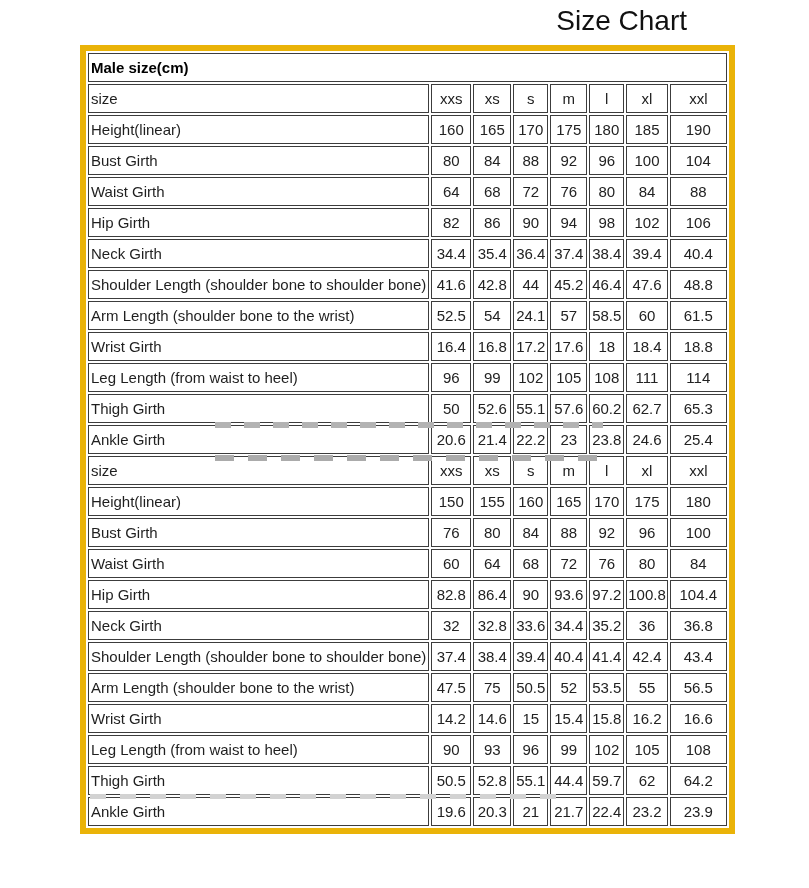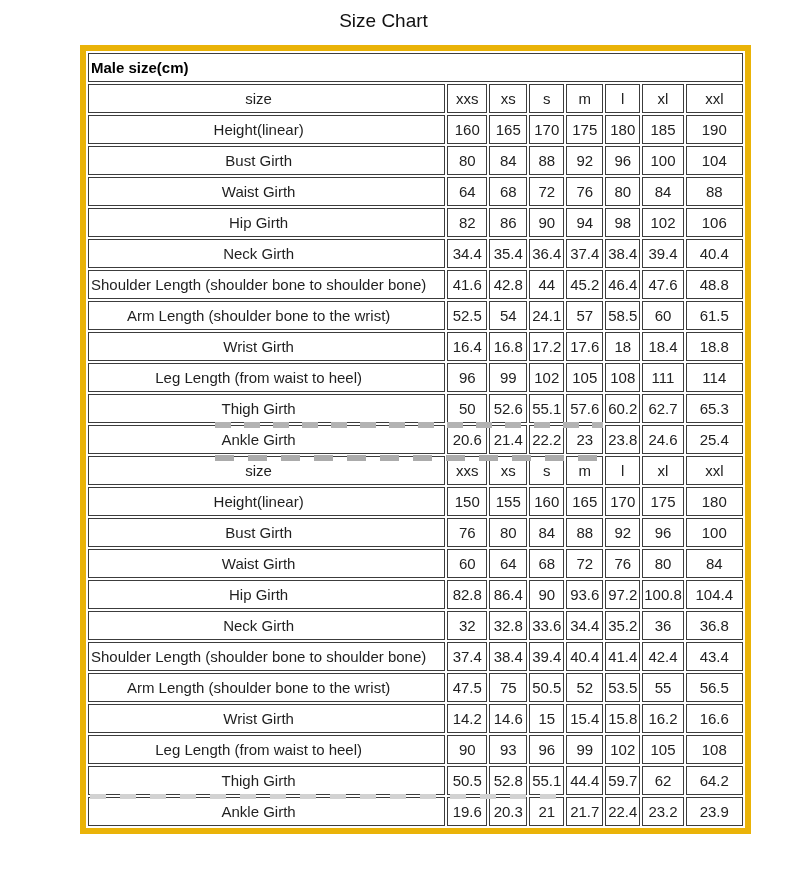--- a/index.html
+++ b/index.html
@@ -13,44 +13,44 @@
     position: relative;
     width: 809px;
     height: 888px;
     background: #ffffff;
     overflow: hidden;
   }
   .page-title {
     width: 607px;
     margin: 0 0 0 80px;
     padding-top: 7px;
-    text-align: center;
-    font-size: 19px;
+    text-align: right;
+    font-size: 28px;
     line-height: 28px;
     color: #111111;
   }
   table.size-chart {
     margin: 10px 0 0 80px;
     border-collapse: separate;
     border-spacing: 2px;
     border: 6px solid #eab308;
     background: #ffffff;
   }
   table.size-chart td {
     border: 1px solid #3c3c3c;
     height: 27px;
     font-size: 15px;
     background: transparent;
     white-space: nowrap;
     overflow: hidden;
   }
   td.label-cell {
     width: 325px;
-    padding: 0 18px 0 2px;
-    text-align: center;
+    padding: 0 2px 0 2px;
+    text-align: left;
   }
   td.section-header-cell {
     padding: 0 2px;
     text-align: left;
     font-weight: bold;
     color: #000000;
   }
   td.value-cell {
     text-align: center;
     padding: 0 1px;

